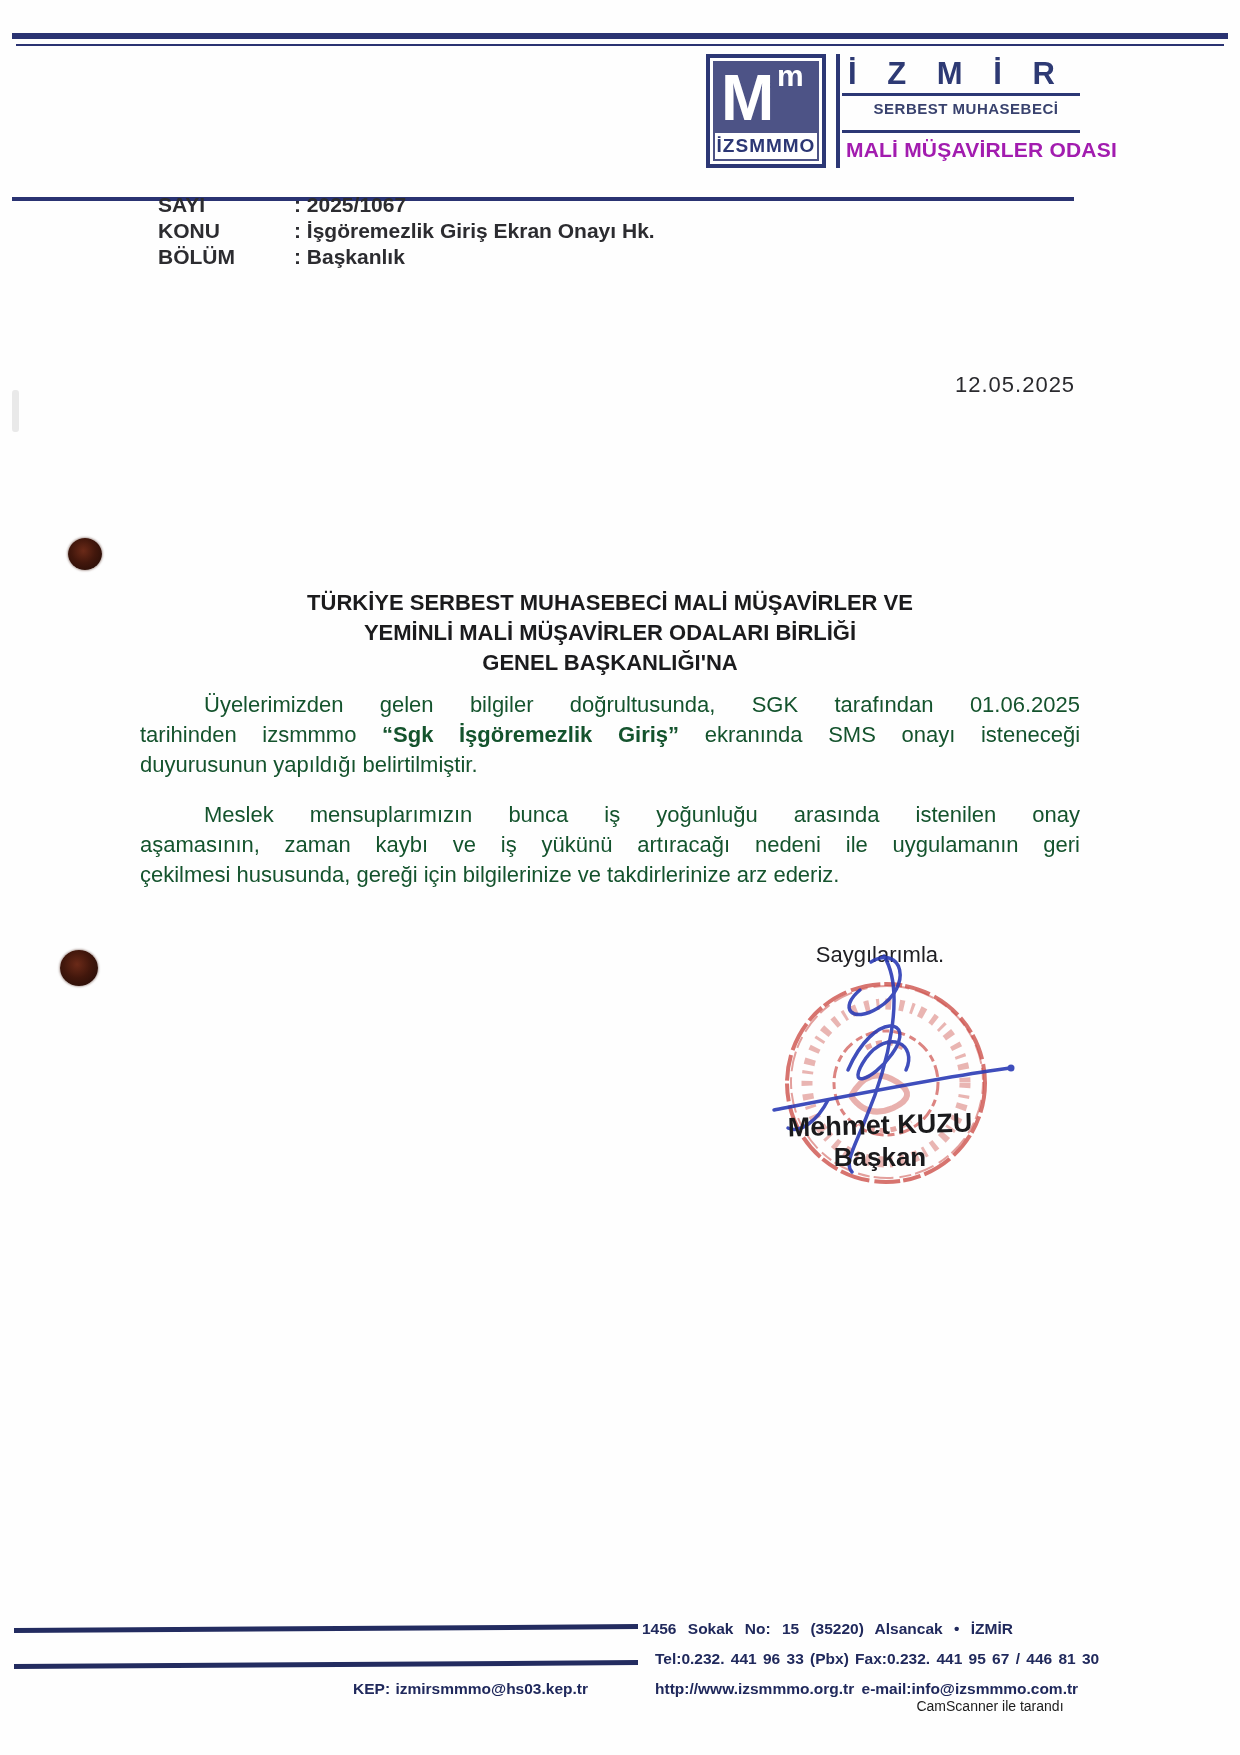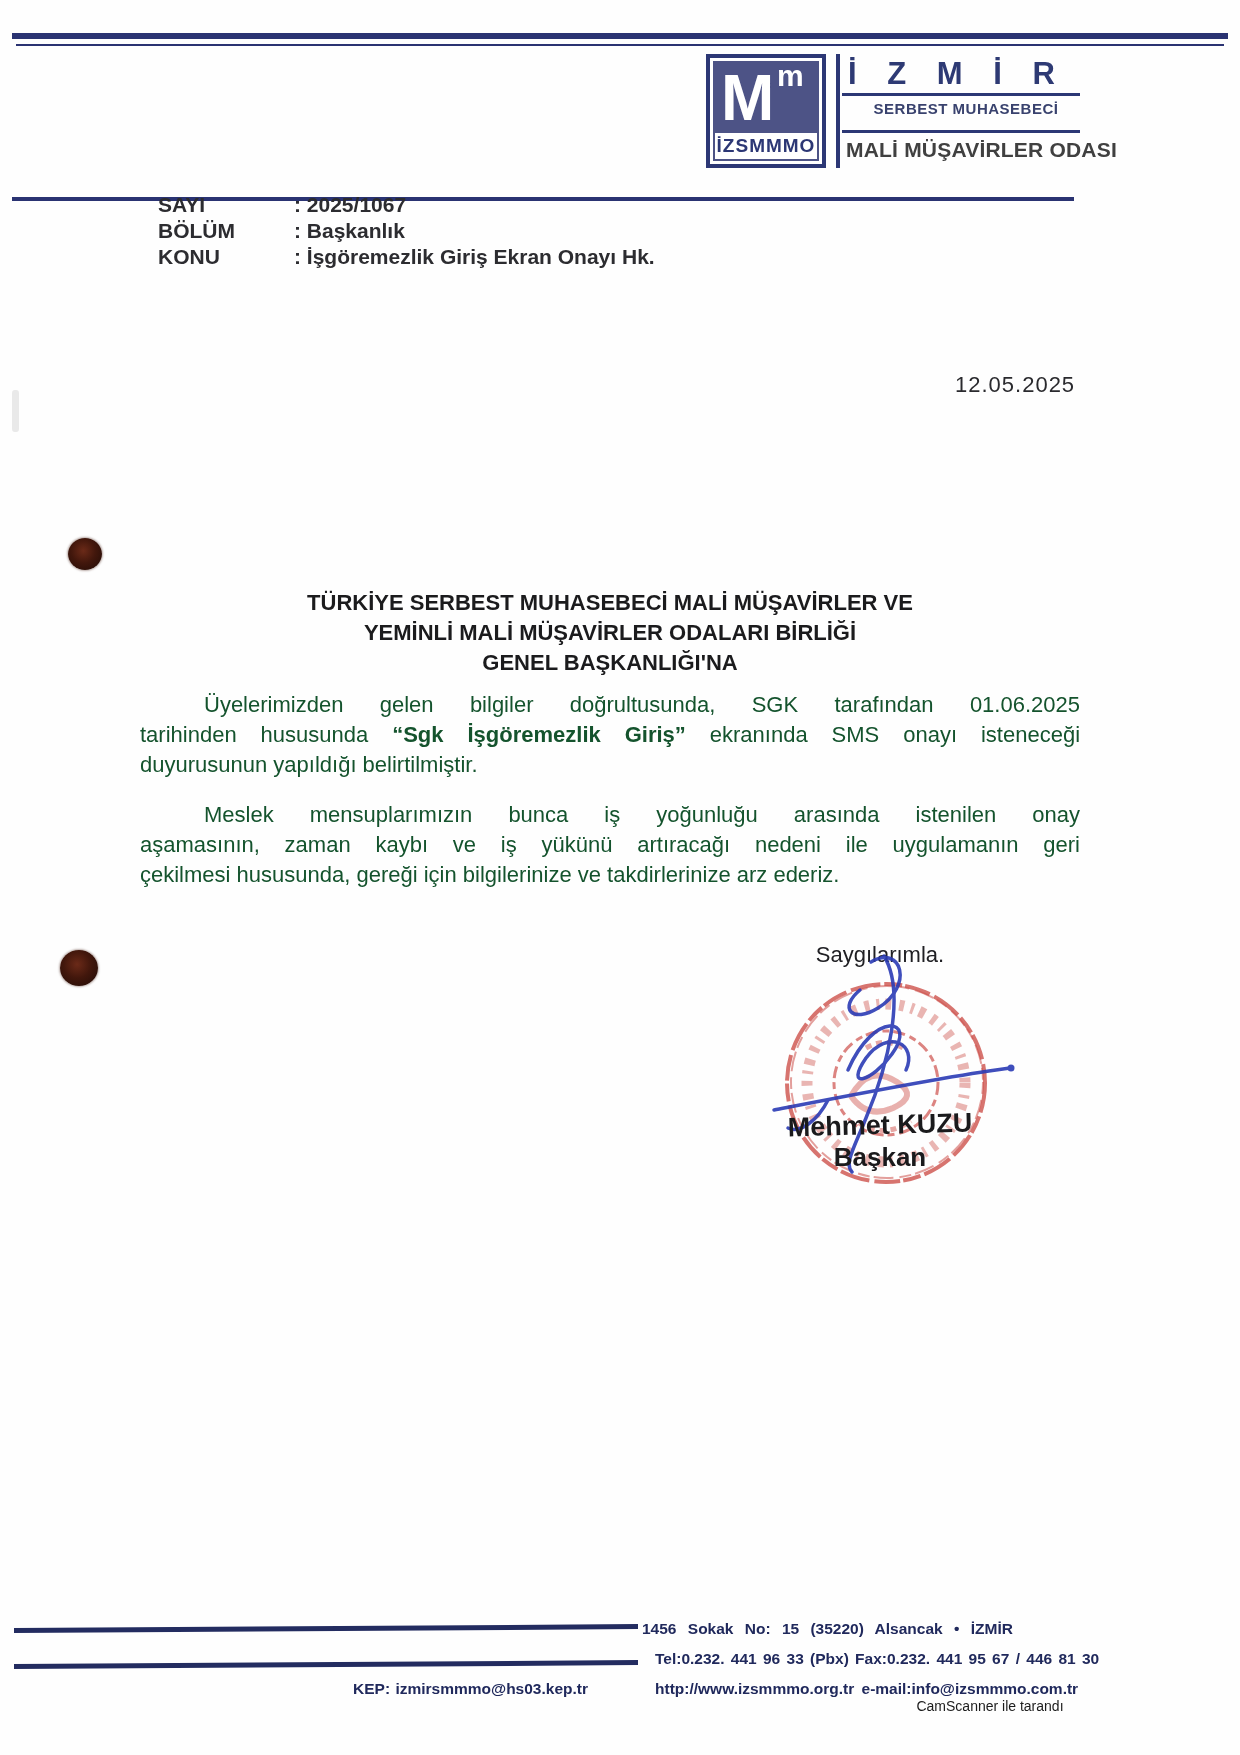--- a/index.html
+++ b/index.html
@@ -50,21 +50,21 @@
     white-space:nowrap;
   }
   .org-rule1{position:absolute;left:842px;top:93px;width:238px;height:3px;background:#2c3775;}
   .org-line1{
     position:absolute;left:846px;top:100px;width:240px;
     color:#39426e;font-size:15px;font-weight:600;letter-spacing:.5px;white-space:nowrap;text-align:center;
   }
   .org-rule2{position:absolute;left:842px;top:130px;width:238px;height:3px;background:#2c3775;}
   .org-line2{
     position:absolute;left:846px;top:138px;width:240px;
-    color:#404040;font-size:21px;font-weight:600;letter-spacing:.2px;white-space:nowrap;
+    color:#a21caf;font-size:21px;font-weight:600;letter-spacing:.2px;white-space:nowrap;
   }
   .header-rule{
     position:absolute;left:12px;top:197px;width:1062px;height:4px;background:#2a3372;
   }
   
   .meta{position:absolute;left:158px;top:192px;}
   .meta-row{display:flex;line-height:26px;font-size:21px;font-weight:600;color:#2c2c30;}
   .meta-label{width:136px;}
   .meta-value{white-space:nowrap;}
   
@@ -153,44 +153,44 @@
   <div class="org-line2">MALİ MÜŞAVİRLER ODASI</div>
 
   <div class="header-rule"></div>
 
   <div class="meta">
     <div class="meta-row">
       <span class="meta-label">SAYI</span>
       <span class="meta-value">: 2025/1067</span>
     </div>
     <div class="meta-row">
+      <span class="meta-label">KONU</span>
+      <span class="meta-value">: İşgöremezlik Giriş Ekran Onayı Hk.</span>
+    </div>
+    <div class="meta-row">
       <span class="meta-label">BÖLÜM</span>
       <span class="meta-value">: Başkanlık</span>
-    </div>
-    <div class="meta-row">
-      <span class="meta-label">KONU</span>
-      <span class="meta-value">: İşgöremezlik Giriş Ekran Onayı Hk.</span>
     </div>
   </div>
 
   <div class="date">12.05.2025</div>
 
   <div class="punch punch-1"></div>
   <div class="punch punch-2"></div>
   <div class="scan-streak"></div>
 
   <div class="recipient">
     <div>TÜRKİYE SERBEST MUHASEBECİ MALİ MÜŞAVİRLER VE</div>
     <div>YEMİNLİ MALİ MÜŞAVİRLER ODALARI BİRLİĞİ</div>
     <div>GENEL BAŞKANLIĞI'NA</div>
   </div>
 
   <div class="para p1">
     <div class="jline jindent">Üyelerimizden gelen bilgiler doğrultusunda, SGK tarafından 01.06.2025</div>
-    <div class="jline"><span>tarihinden hususunda </span><span class="bold">“Sgk İşgöremezlik Giriş”</span><span> ekranında SMS onayı isteneceği</span></div>
+    <div class="jline"><span>tarihinden izsmmmo </span><span class="bold">“Sgk İşgöremezlik Giriş”</span><span> ekranında SMS onayı isteneceği</span></div>
     <div class="lline">duyurusunun yapıldığı belirtilmiştir.</div>
   </div>
 
   <div class="para p2">
     <div class="jline jindent">Meslek mensuplarımızın bunca iş yoğunluğu arasında istenilen onay</div>
     <div class="jline">aşamasının, zaman kaybı ve iş yükünü artıracağı nedeni ile uygulamanın geri</div>
     <div class="lline">çekilmesi hususunda, gereği için bilgilerinize ve takdirlerinize arz ederiz.</div>
   </div>
 
   <div class="salutation">Saygılarımla.</div>

